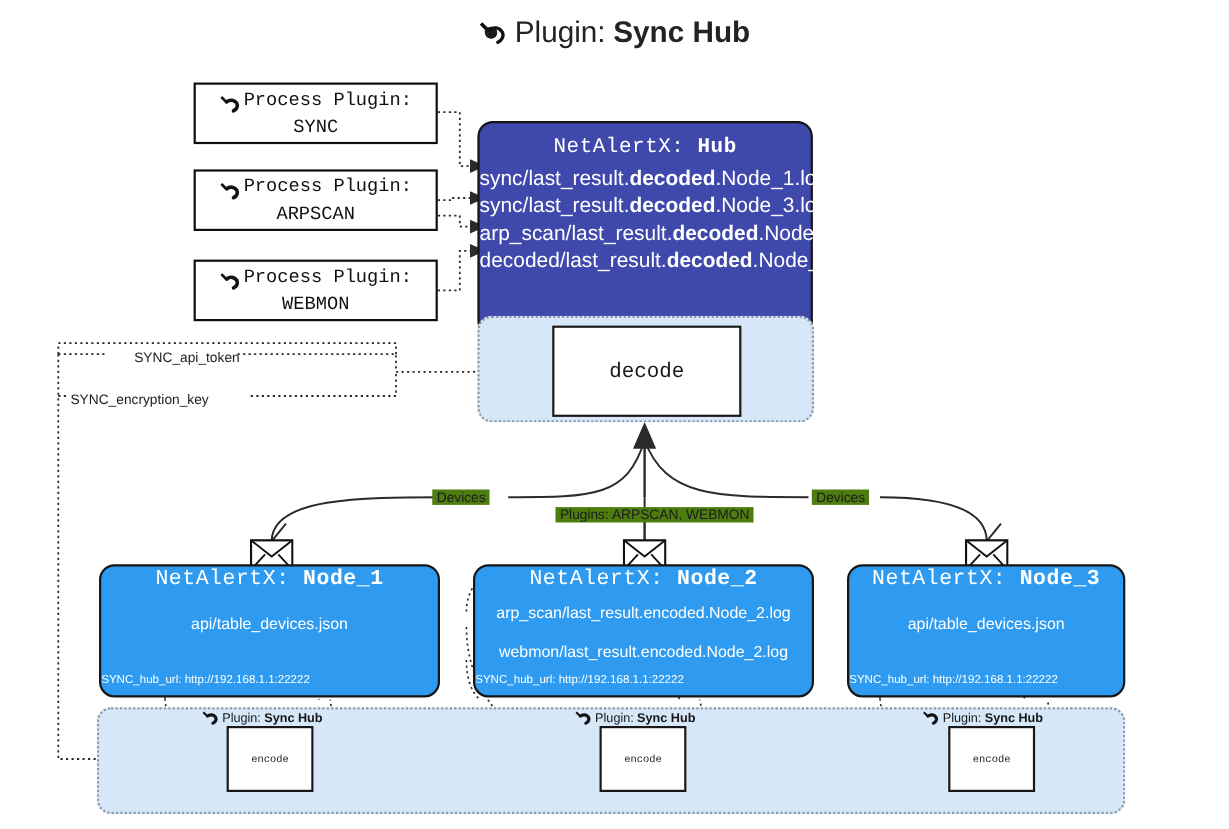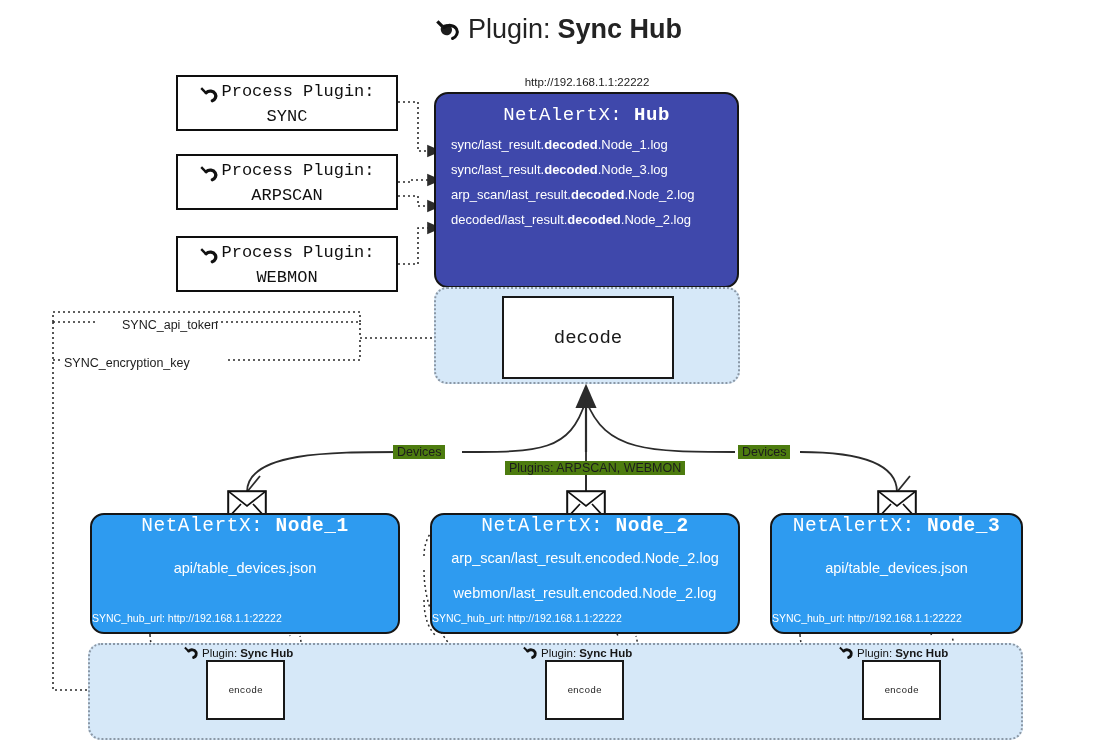--- a/index.html
+++ b/index.html
@@ -21,27 +21,27 @@
   
   .pbox{border:2px solid #0e0e0e;background:#ffffff;
         font-family:"Liberation Mono","DejaVu Sans Mono",monospace;
         font-size:17px;line-height:25px;color:#101010;
         display:flex;flex-direction:column;align-items:center;justify-content:center;
         padding-top:2px;}
   .pbox .l1{display:flex;align-items:flex-end;gap:2px;white-space:nowrap;}
   .pbox .l2{white-space:nowrap;}
 
   
-  #hub{left:434px;top:92px;width:305px;height:196px;background:#3f48ab;
+  #hub{left:434px;top:110px;width:305px;height:196px;background:#3f48ab;
        border:2.5px solid #151515;border-radius:14px;color:#ffffff;
        padding-top:10px;box-sizing:border-box;}
   #hub .hub-title{font-family:"Liberation Mono","DejaVu Sans Mono",monospace;
        font-size:19px;text-align:center;letter-spacing:.5px;margin-bottom:6px;}
   #hub .hub-title b{font-weight:bold;}
-  #hub .hub-line{font-size:13px;line-height:25px;padding-left:15px;white-space:nowrap;}
+  #hub .hub-line{font-size:19px;line-height:25px;padding-left:0;white-space:nowrap;}
   #hub .hub-line b{font-weight:bold;}
 
   
   .band{background:#d6e8f8;border:2px dotted #8b98a6;border-radius:13px;}
   #decode-band{left:434px;top:287px;width:306px;height:97px;}
   #bottom-band{left:88px;top:643px;width:935px;height:97px;}
 
   .wbox{position:absolute;background:#ffffff;border:2px solid #181818;
         display:flex;align-items:center;justify-content:center;
         font-family:"Liberation Mono","DejaVu Sans Mono",monospace;color:#1a1a1a;}
@@ -155,21 +155,20 @@
   <div class="node" id="title">
     <svg width="26" height="26" viewBox="0 0 26 26">
       <path d="M3.5 3.2 L9.5 9.2 L7.2 11.6 L1.2 5.6 Z" fill="#111"></path>
       <path d="M8.8 10.2 C12.5 7.2 17.8 7.6 20.6 10.6 C23.6 13.8 23.2 18.8 20.2 21.6 C17.2 24.4 12.4 24.2 9.6 21.2 C7 18.4 6.2 13 8.8 10.2 Z" fill="#1d1d1d" transform="rotate(-12 15 16) scale(0.72) translate(2,1)"></path>
       <path d="M9 10.5 C13 7 19 8 21.5 12 C23.5 15.5 21.5 20 17.5 21.5" stroke="#111" stroke-width="3" fill="none" stroke-linecap="round"></path>
     </svg>
     <span class="t-lite">Plugin:</span>
     <span class="t-bold">Sync Hub</span>
   </div>
 
-  <div class="node" id="hub-url">http://192.168.1.1:22222</div>
 
   <div class="node pbox" style="left:176px;top:75px;width:222px;height:56px;">
     <div class="l1">
       <svg width="20" height="19" viewBox="0 0 26 26">
         <path d="M3.5 3.2 L9.5 9.2 L7.2 11.6 L1.2 5.6 Z" fill="#111"></path>
         <path d="M9 10.5 C13 7 19 8 21.5 12 C23.5 15.5 21.5 20 17.5 21.5" stroke="#111" stroke-width="4.5" fill="none" stroke-linecap="round"></path>
       </svg>
       <span>Process Plugin:</span>
     </div>
     <div class="l2">SYNC</div>

